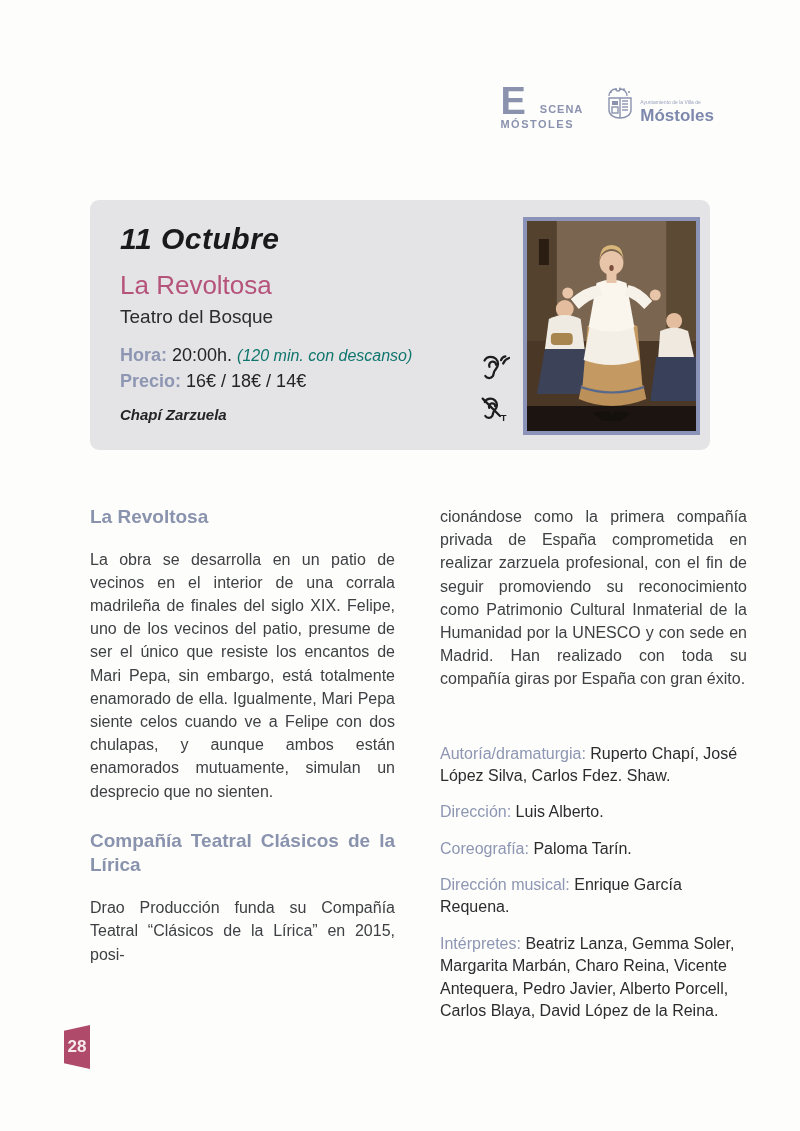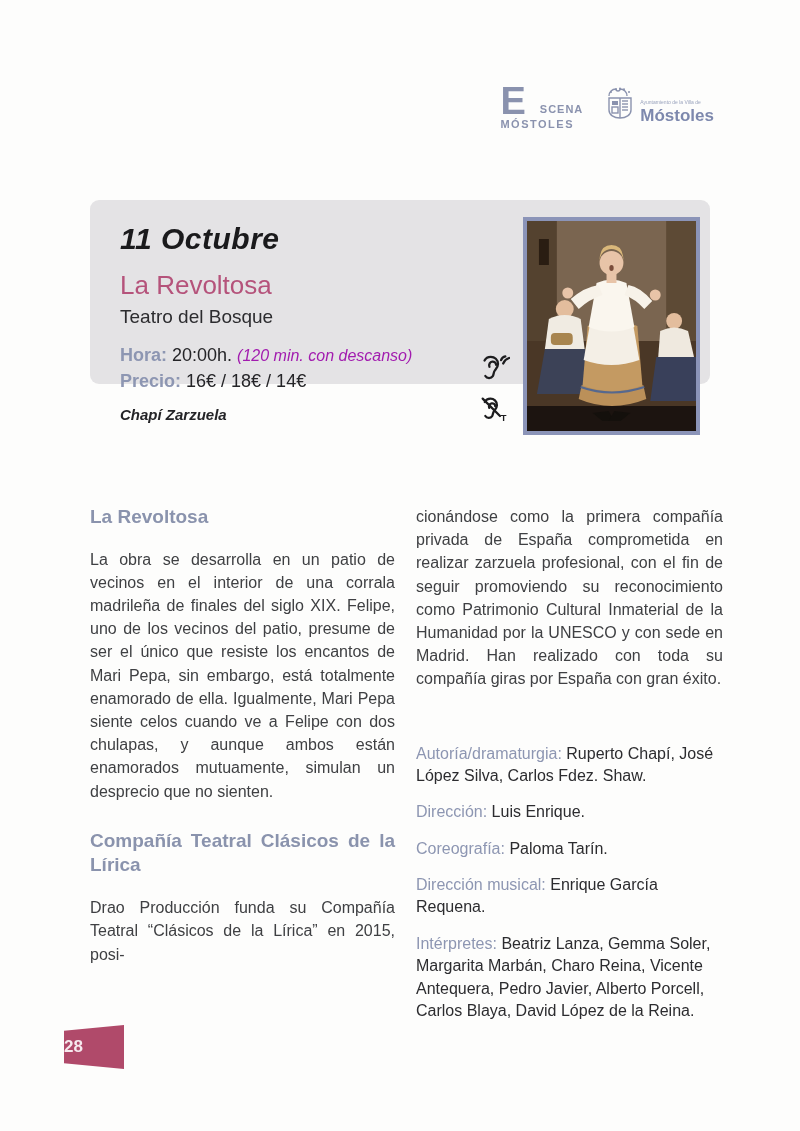--- a/index.html
+++ b/index.html
@@ -33,21 +33,21 @@
   .city-text { display: flex; flex-direction: column; line-height: 1; }
   .city-small { font-size: 5px; color: #9aa3bd; margin-bottom: 2px; white-space: nowrap; }
   .city-name { font-size: 17px; font-weight: bold; }
 
   
   .event-card {
     position: absolute;
     left: 90px;
     top: 200px;
     width: 620px;
-    height: 184px;
+    height: 250px;
     background: #e4e3e5;
     border-radius: 9px;
   }
   .card-text { position: absolute; left: 30px; top: 22px; width: 360px; }
   .card-date {
     font-size: 30px;
     font-weight: bold;
     font-style: italic;
     color: #1a1a1c;
     letter-spacing: 0.5px;
@@ -55,21 +55,21 @@
   .card-title {
     margin-top: 14px;
     font-size: 26px;
     color: #b5537b;
     font-weight: normal;
   }
   .card-venue { margin-top: 5px; font-size: 19px; color: #2c2c2f; }
   .card-meta { margin-top: 14px; font-size: 18px; line-height: 1.45; }
   .meta-label { color: #8d96b2; font-weight: bold; }
   .meta-value { color: #242427; }
-  .meta-note { color: #a21caf; font-style: italic; font-size: 16px; }
+  .meta-note { color: #0f766e; font-style: italic; font-size: 16px; }
   .card-genre { margin-top: 12px; font-size: 15px; font-weight: bold; font-style: italic; color: #242427; }
 
   .card-icons {
     position: absolute;
     left: 388px;
     top: 150px;
     display: flex;
     flex-direction: column;
     gap: 12px;
     align-items: center;
@@ -83,21 +83,21 @@
     width: 177px;
     height: 218px;
     border: 4px solid #8b94b8;
     background: #35261a;
   }
   .card-photo svg { display: block; width: 100%; height: 100%; }
 
   
   .col { position: absolute; top: 505px; }
   .col-left  { left: 90px;  width: 305px; }
-  .col-right { left: 416px; width: 307px; }
+  .col-right { left: 440px; width: 307px; }
   .col h3 {
     font-size: 19px;
     font-weight: 600;
     color: #8a93ad;
     line-height: 1.3;
     text-align: justify;
   }
   .col p {
     font-size: 16px;
     line-height: 1.45;
@@ -109,29 +109,30 @@
   .credits { margin-top: 52px; }
   .credit { margin-bottom: 14px; font-size: 16px; line-height: 1.4; }
   .credit .meta-label { font-weight: normal; color: #8d96b2; }
   .credit .credit-value { color: #2c2c2f; }
 
   
   .page-number {
     position: absolute;
     left: 64px;
     top: 1025px;
-    width: 60px;
+    width: 26px;
     height: 44px;
     background: #b04a6a;
     clip-path: polygon(0 13%, 100% 0, 100% 100%, 0 87%);
     color: #f6e9ee;
     font-size: 17px;
     font-weight: bold;
     display: flex;
     align-items: center;
+    justify-content: center;
   }
 </style>
 </head>
 <body>
 
 <div class="page">
 
   <header class="logos">
     <div class="escena-logo">
       <div class="escena-top">
@@ -249,21 +250,21 @@
 
   <section class="col col-right">
     <p>cionándose como la primera compañía privada de España comprometida en realizar zarzuela profesional, con el fin de seguir promoviendo su reconocimiento como Patrimonio Cultural Inmaterial de la Humanidad por la UNESCO y con sede en Madrid. Han realizado con toda su compañía giras por España con gran éxito.</p>
     <div class="credits">
       <div class="credit">
         <span class="meta-label">Autoría/dramaturgia:</span>
         <span class="credit-value">Ruperto Chapí, José López Silva, Carlos Fdez. Shaw.</span>
       </div>
       <div class="credit">
         <span class="meta-label">Dirección:</span>
-        <span class="credit-value">Luis Enrique.</span>
+        <span class="credit-value">Luis Alberto.</span>
       </div>
       <div class="credit">
         <span class="meta-label">Coreografía:</span>
         <span class="credit-value">Paloma Tarín.</span>
       </div>
       <div class="credit">
         <span class="meta-label">Dirección musical:</span>
         <span class="credit-value">Enrique García Requena.</span>
       </div>
       <div class="credit">

